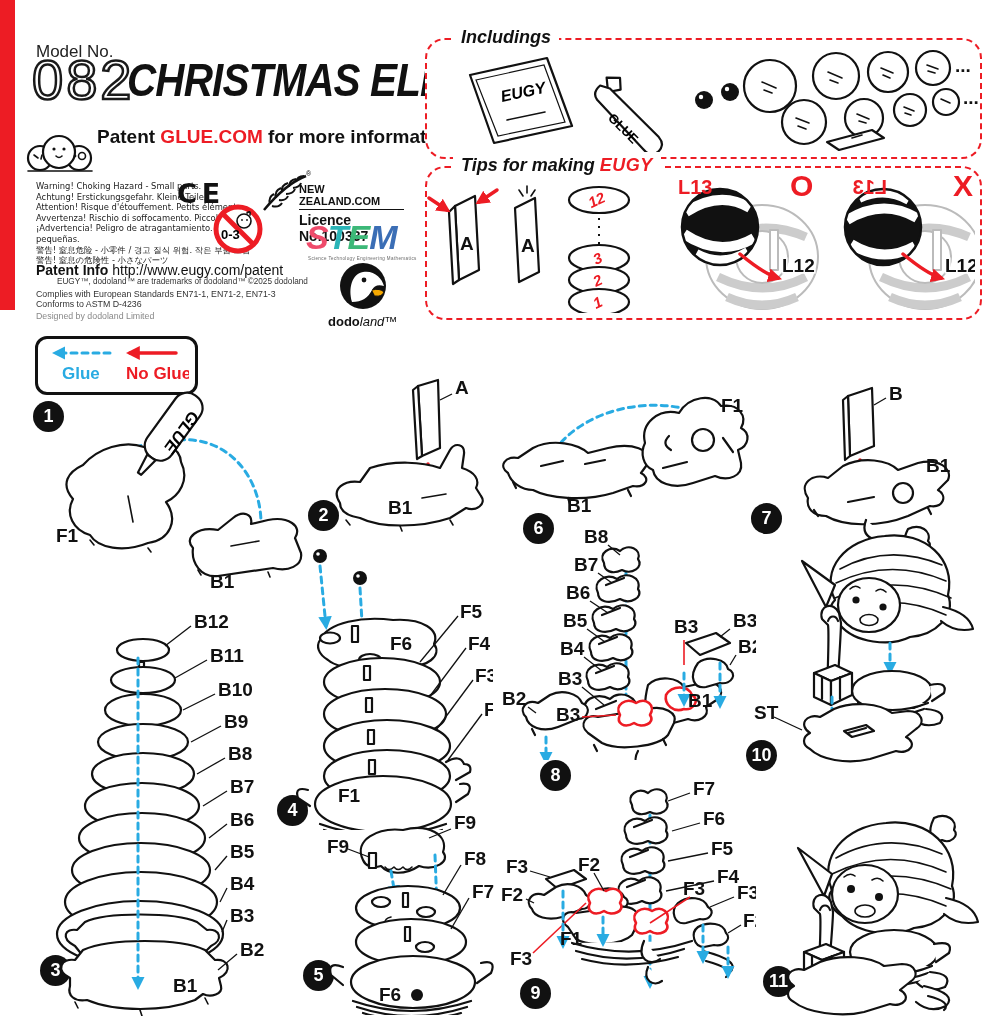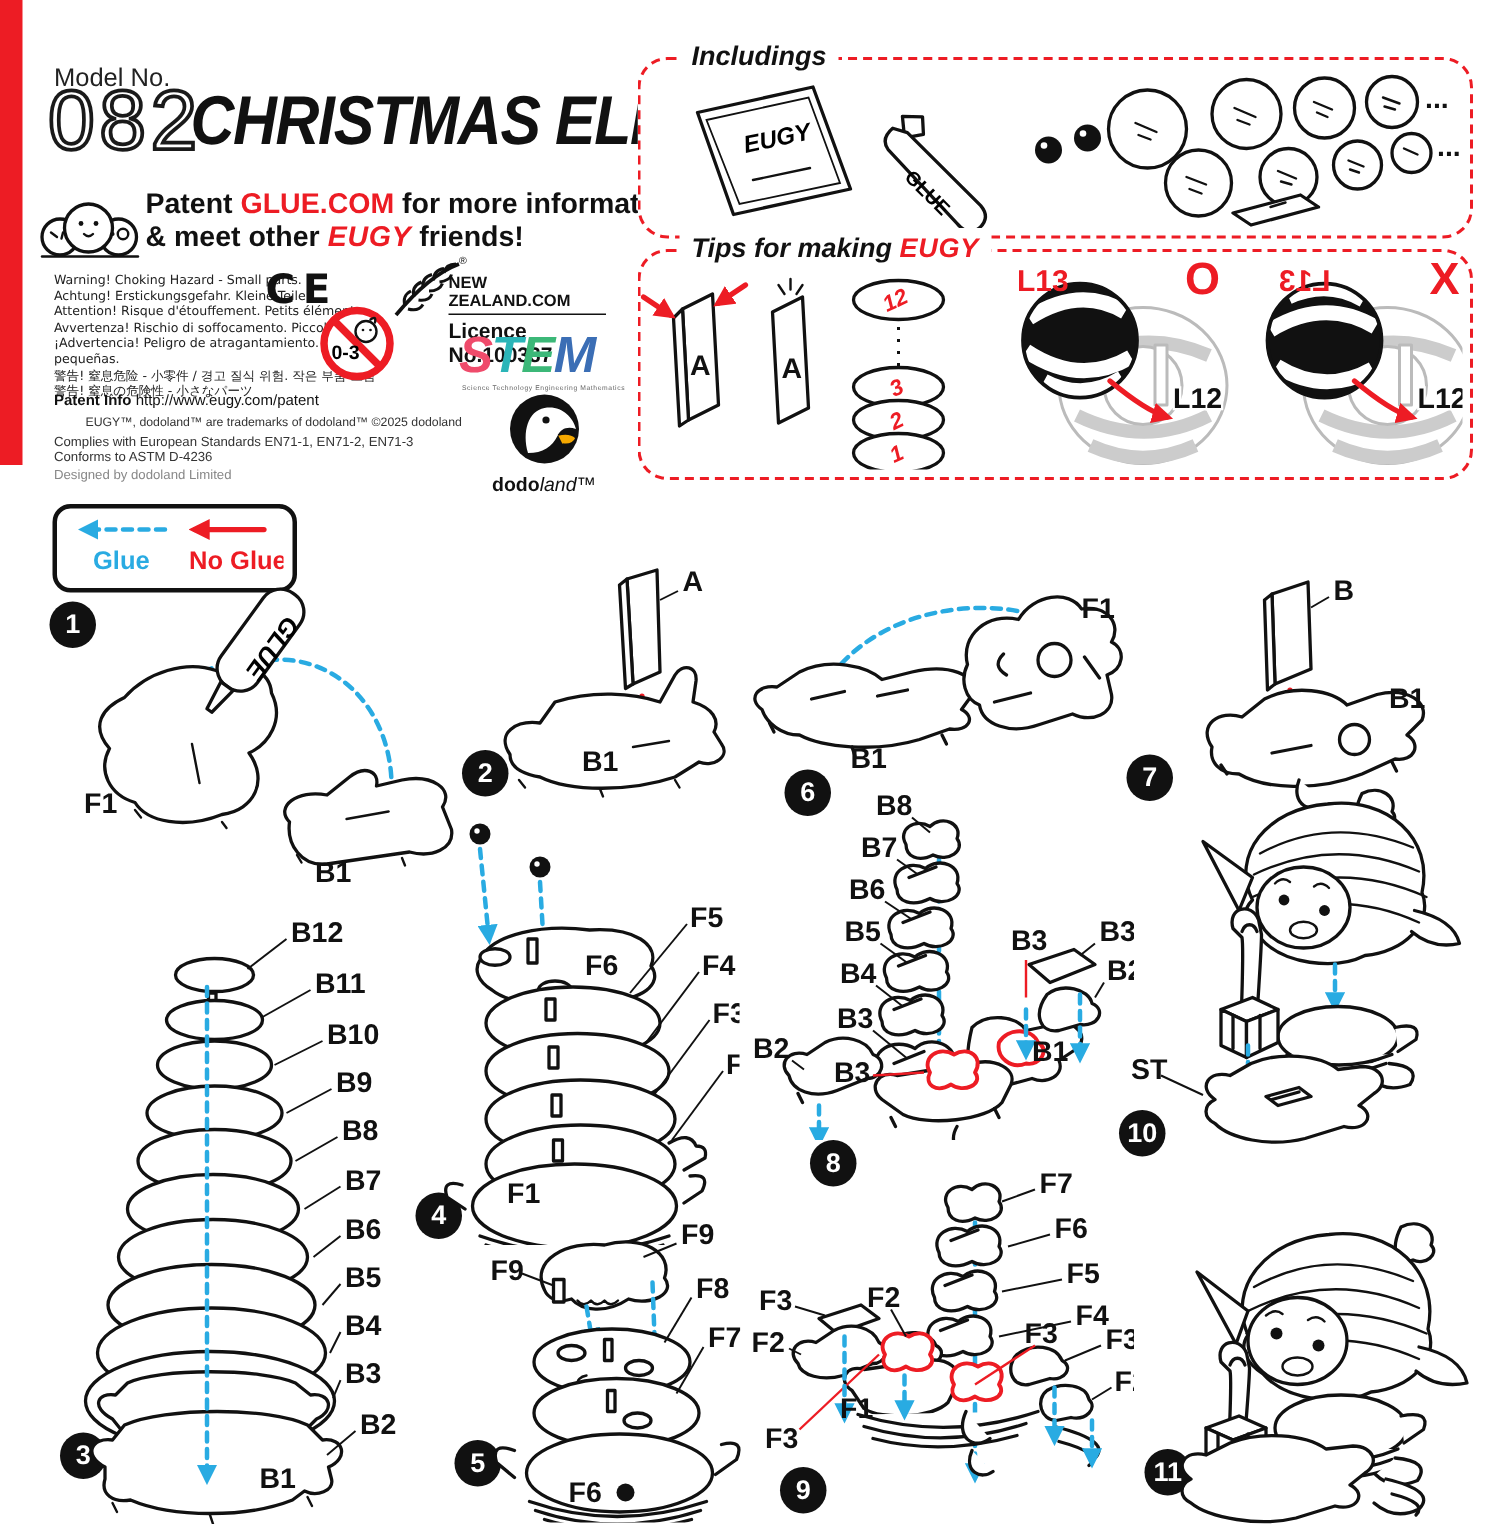--- a/index.html
+++ b/index.html
@@ -12,40 +12,40 @@
   #model-no{left:32px;top:52px;font-size:56px;font-weight:500;color:#fff;
             -webkit-text-stroke:2.5px #1a1a1a;letter-spacing:3px;line-height:1;}
   #title{left:127px;top:57px;font-size:46px;font-weight:900;font-style:italic;
          letter-spacing:-1px;transform:scaleX(.88);transform-origin:left;white-space:nowrap;line-height:1;}
   .red{color:#ed1c24;}
   .eugy{color:#ed1c24;font-weight:900;font-style:italic;letter-spacing:.5px;}
   #promo1{left:97px;top:126px;font-size:19px;font-weight:700;}
   #promo2{left:97px;top:148px;font-size:19px;font-weight:700;}
   #warnings{left:36px;top:181px;font-size:8.4px;line-height:10.6px;color:#222;width:230px;
             font-family:"DejaVu Sans",sans-serif;}
-  #patent{left:36px;top:262px;font-size:10px;}
+  #patent{left:36px;top:262px;font-size:14px;}
   #tm-line{left:36px;top:277px;font-size:8.2px;color:#333;margin-left:21px;}
   #std1{left:36px;top:289px;font-size:8.8px;color:#333;}
   #std2{left:36px;top:299px;font-size:8.8px;color:#333;}
   #designed{left:36px;top:311px;font-size:8.8px;color:#888;}
   #ce{left:177px;top:178px;font-size:27px;font-weight:600;letter-spacing:5px;font-family:"DejaVu Sans",sans-serif;}
   #nz-block{left:299px;top:183px;width:105px;text-align:left;}
   #nz-site{font-size:11px;font-weight:800;border-bottom:1.5px solid #111;padding-bottom:2px;}
   #nz-lic{font-size:14px;font-weight:800;padding-top:2px;}
   #stem{left:306px;top:220px;font-size:34px;font-weight:900;font-style:italic;line-height:1;letter-spacing:-1px;}
   #stem-cap{left:308px;top:256px;font-size:4.5px;color:#666;letter-spacing:.4px;}
   .st-s{color:#ef4b6b}.st-t{color:#2bb5b8}.st-e{color:#3cb878}.st-m{color:#3b6eb5}
   #dodo-wrap{left:328px;top:262px;width:70px;text-align:left;}
   #dodo-txt{font-size:13px;font-weight:800;}
   #dodo-txt .lt{font-weight:400;font-style:italic;}
   
   .dashbox{border:2.5px dashed #ed1c24;border-radius:20px;background:#fff;}
   .boxtitle{position:absolute;top:-13px;left:26px;background:#fff;padding:0 8px;
             font-size:18px;font-weight:900;font-style:italic;white-space:nowrap;}
-  #includings-box{left:425px;top:38px;width:553px;height:117px;}
+  #includings-box{left:425px;top:38px;width:553px;height:117px;text-align:right;}
   #tips-box{left:425px;top:166px;width:553px;height:150px;}
   
   #legend{left:35px;top:336px;width:157px;height:53px;border:3px solid #111;border-radius:12px;}
   
   .badge{position:absolute;width:31px;height:31px;border-radius:50%;background:#111;color:#fff;
          display:flex;align-items:center;justify-content:center;font-size:18px;font-weight:800;}
   
   .ln{fill:#fff;stroke:#111;stroke-width:2.2;stroke-linejoin:round;stroke-linecap:round;}
   .ln2{fill:none;stroke:#111;stroke-width:1.6;stroke-linejoin:round;stroke-linecap:round;}
   .dk{fill:#111;stroke:none;}
@@ -89,23 +89,20 @@
     <circle cx="28" cy="25" r="1.6" class="dk"></circle>
       <circle cx="38" cy="25" r="1.6" class="dk"></circle>
     <path d="M30,32 q3,3 6,0" class="ln2"></path>
     <circle cx="56" cy="32" r="3.5" class="ln2"></circle>
       <circle cx="49" cy="32" r="1.4" class="dk"></circle>
     <path d="M2,47 H66" class="ln2"></path>
   </svg>
 
   <div id="promo1" class="abs">
     <span>Patent </span><span class="red">GLUE.COM</span><span> for more information</span>
-  </div>
-  <div id="promo2" class="abs">
-    <span>&amp; meet other </span><span class="eugy">EUGY</span><span> friends!</span>
   </div>
 
   <div id="warnings" class="abs">
     <div>Warning! Choking Hazard - Small parts.</div>
     <div>Achtung! Erstickungsgefahr. Kleine Teile.</div>
     <div>Attention! Risque d'étouffement. Petits éléments.</div>
     <div>Avvertenza! Rischio di soffocamento. Piccole parti.</div>
     <div>¡Advertencia! Peligro de atragantamiento. Piezas pequeñas.</div>
     <div>警告! 窒息危险 - 小零件 / 경고 질식 위험. 작은 부품 포함</div>
     <div>警告! 窒息の危険性 - 小さなパーツ</div>

